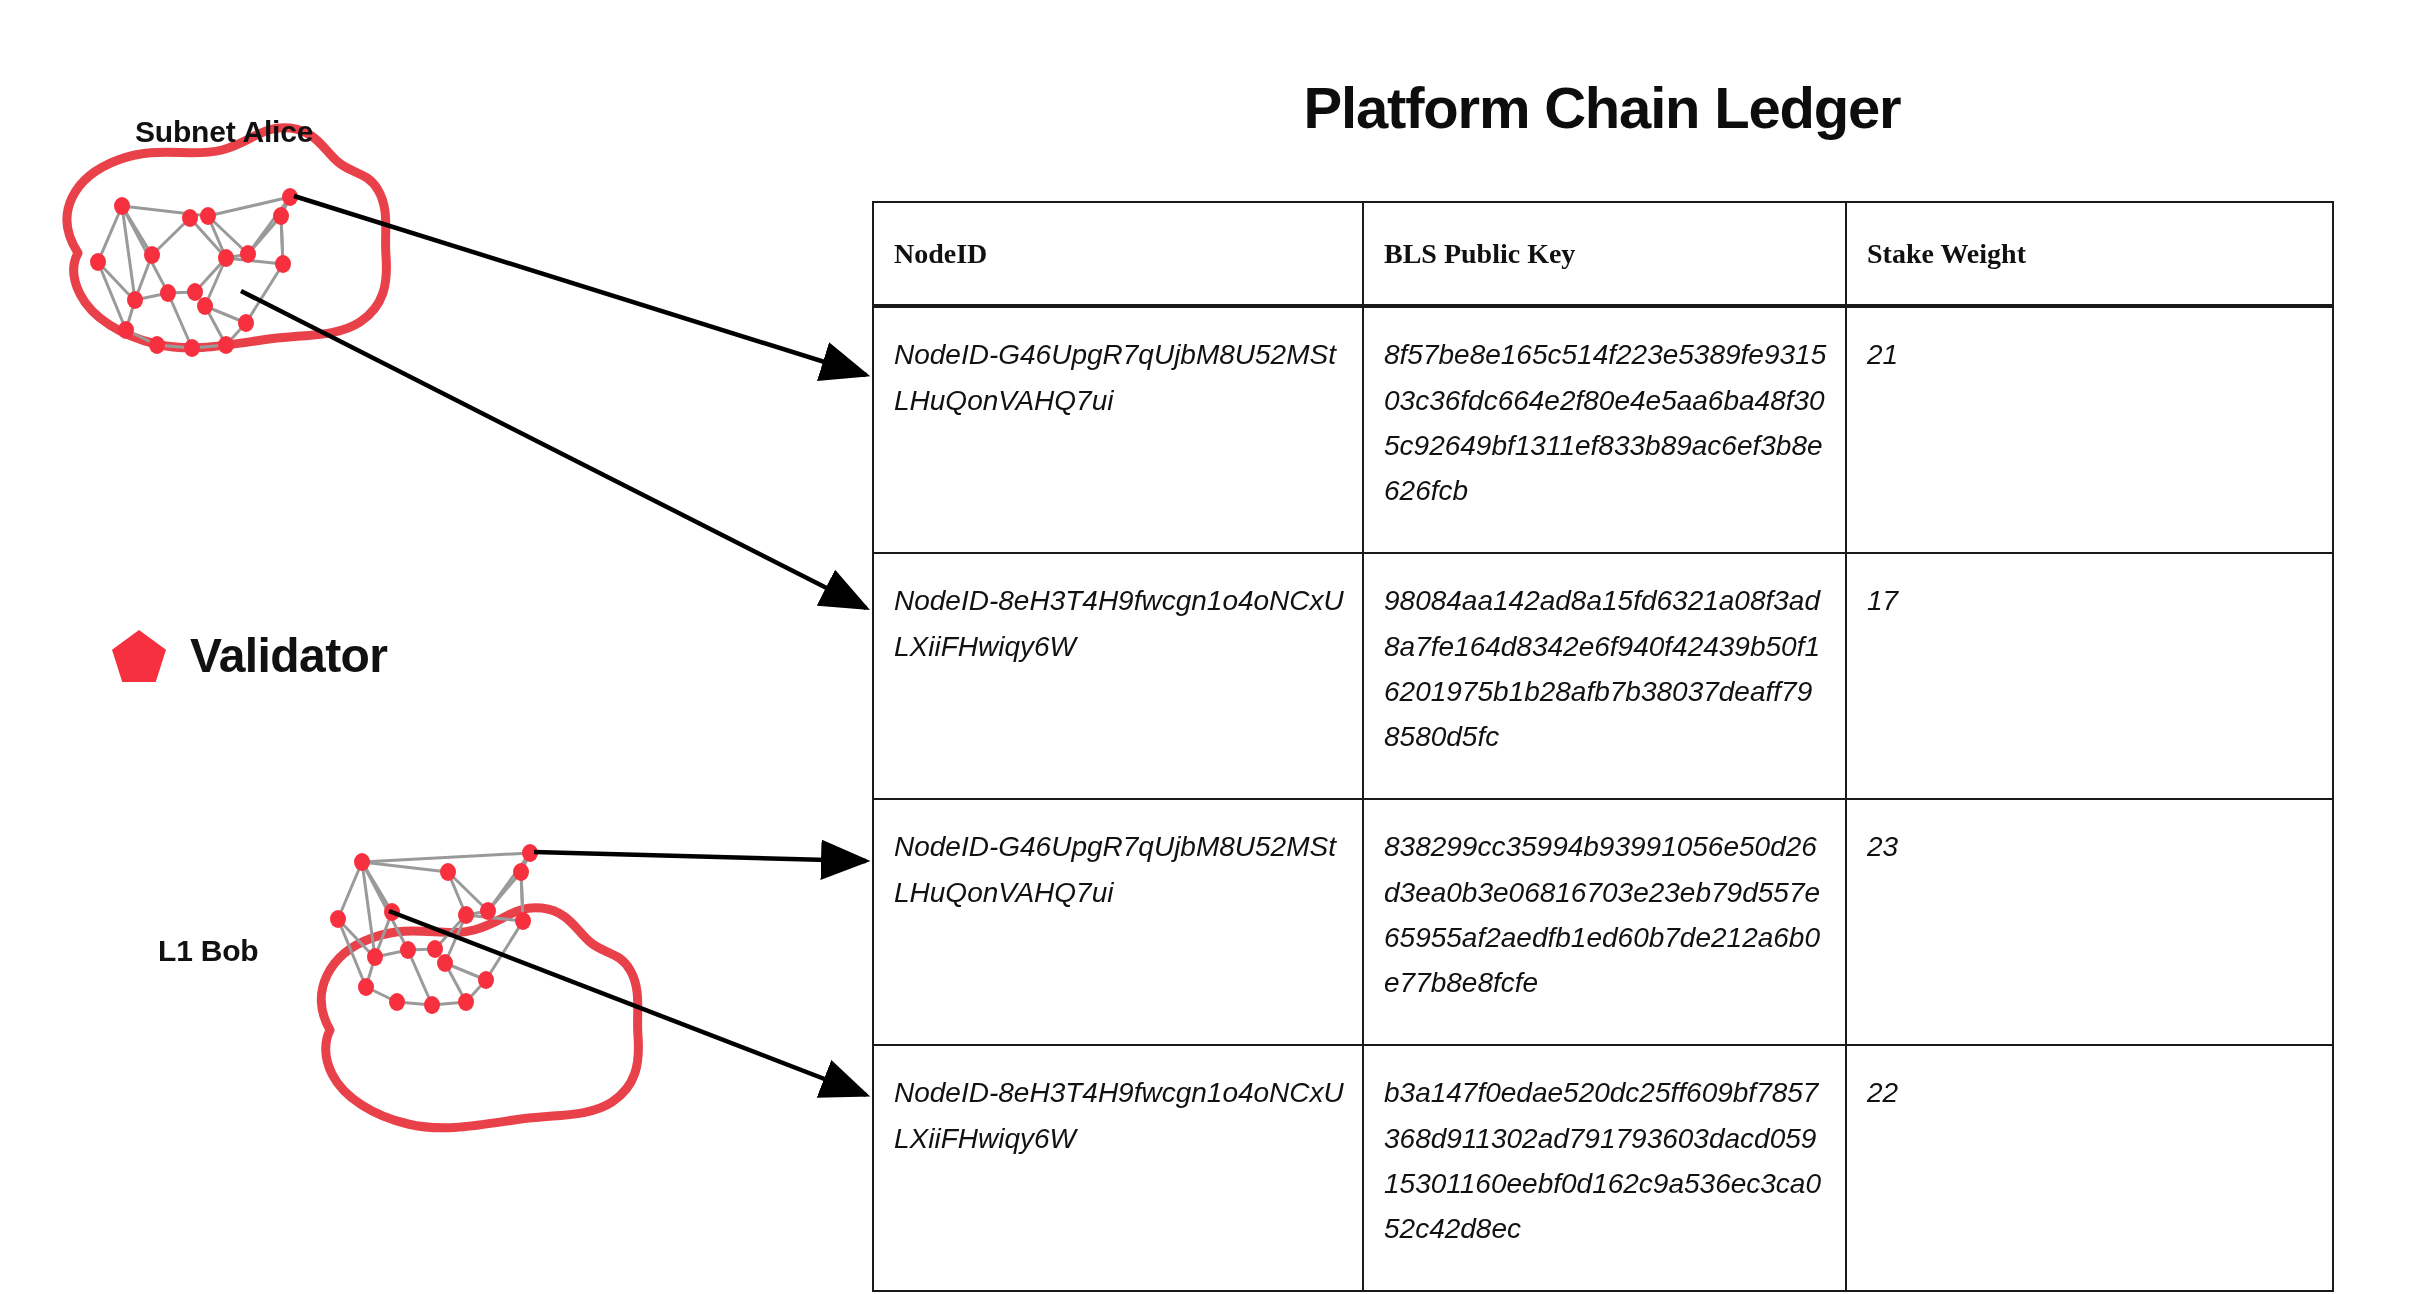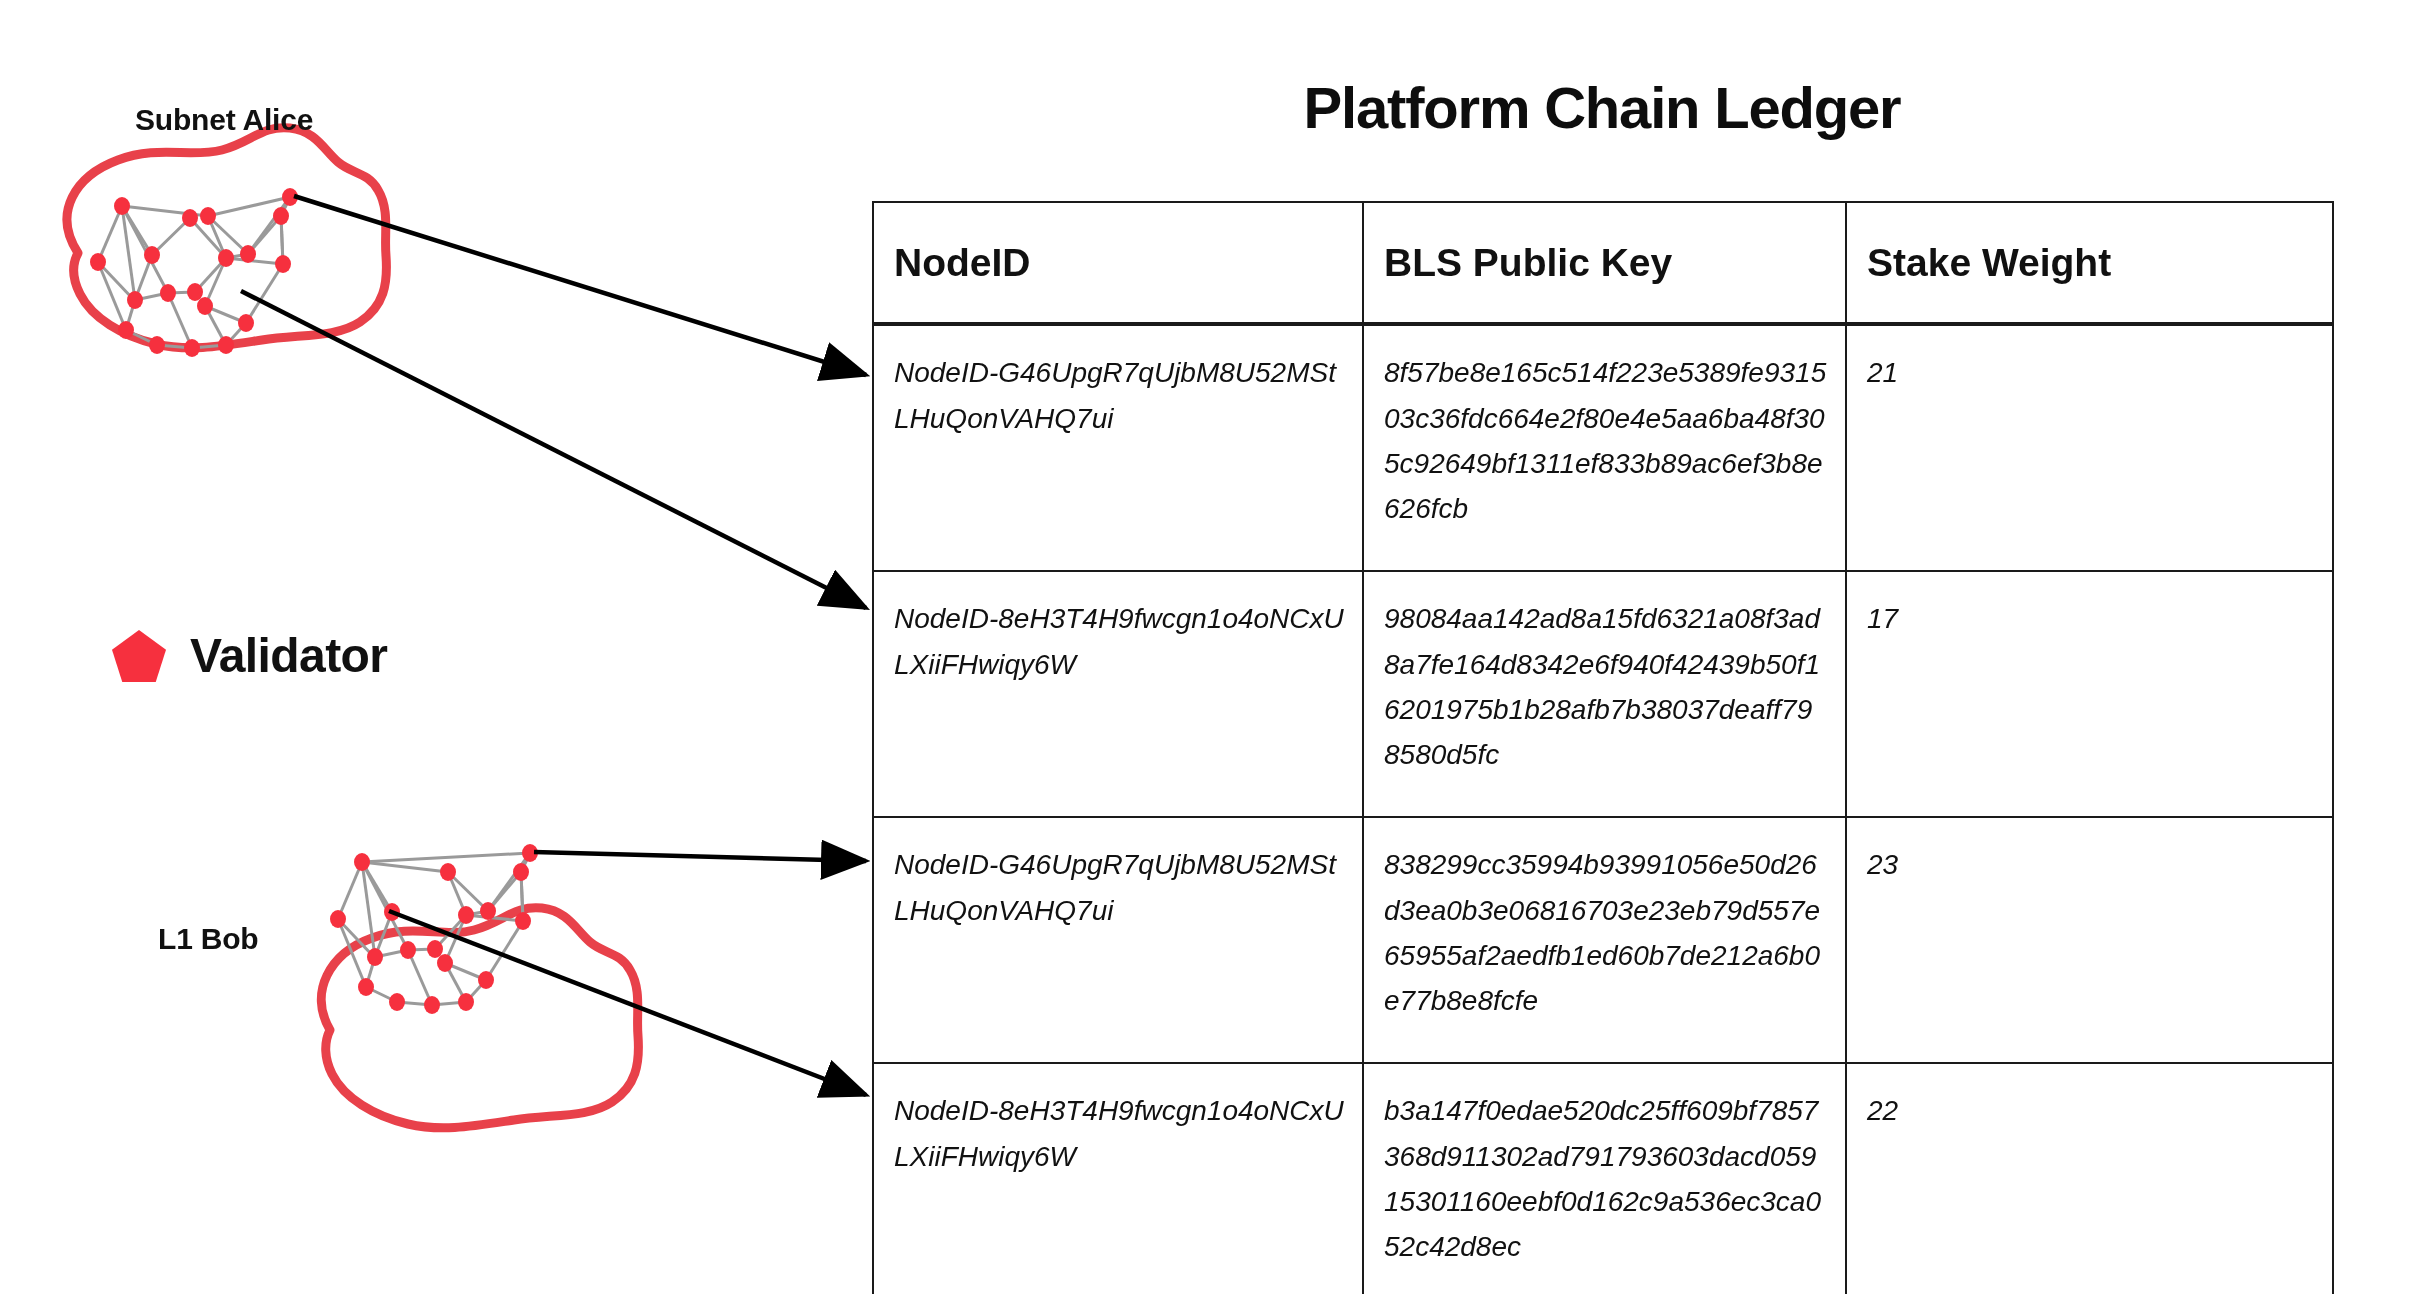--- a/index.html
+++ b/index.html
@@ -31,20 +31,21 @@
     top: 0;
   }
 
   .blob-label {
     position: absolute;
     font-weight: bold;
     font-size: 30px;
     letter-spacing: -0.2px;
     color: #111111;
     white-space: nowrap;
+    margin-top: 12px;
   }
   #label-subnet-alice { left: 135px; top: 103px; }
   #label-l1-bob      { left: 158px; top: 922px; }
 
   
   #legend {
     position: absolute;
     left: 112px;
     top: 630px;
     display: flex;
@@ -103,26 +104,27 @@
     border: 2px solid #1a1a1a;
     vertical-align: top;
     padding: 24px 18px 24px 20px;
     font-size: 28px;
     line-height: 1.62;
     word-break: break-all;
     background: #ffffff;
   }
   #ledger-table th {
     font-weight: bold;
-    font-size: 39px;
+    font-size: 28px;
     padding-top: 28px;
     padding-bottom: 28px;
     text-align: left;
     border-bottom-width: 4px;
     word-break: normal;
+    font-family: Liberation Serif, serif;
   }
   #ledger-table th.th-stake { text-align: left; }
   #ledger-table td.cell-stake { word-break: normal; margin-left: 22px; }
   #ledger-table tr.row-tall td { height: 196px; font-style: italic; }
 </style>
 </head>
 <body>
 
 <div id="diagram-panel">
 

